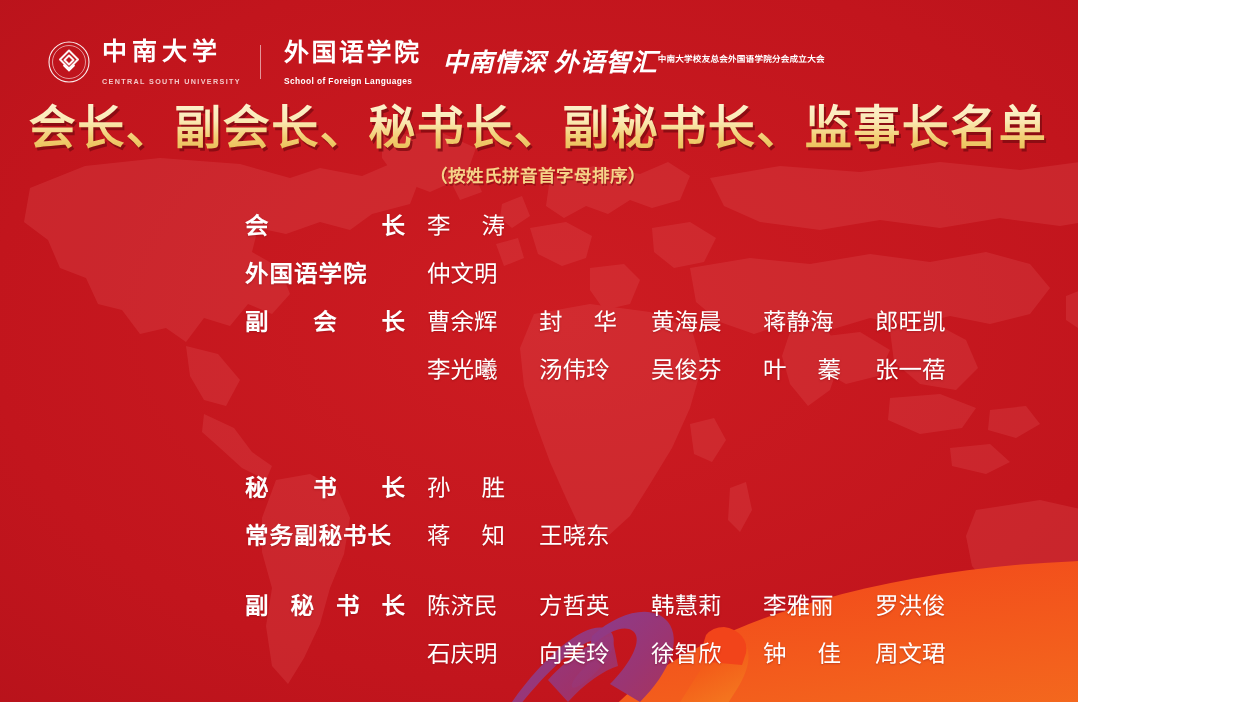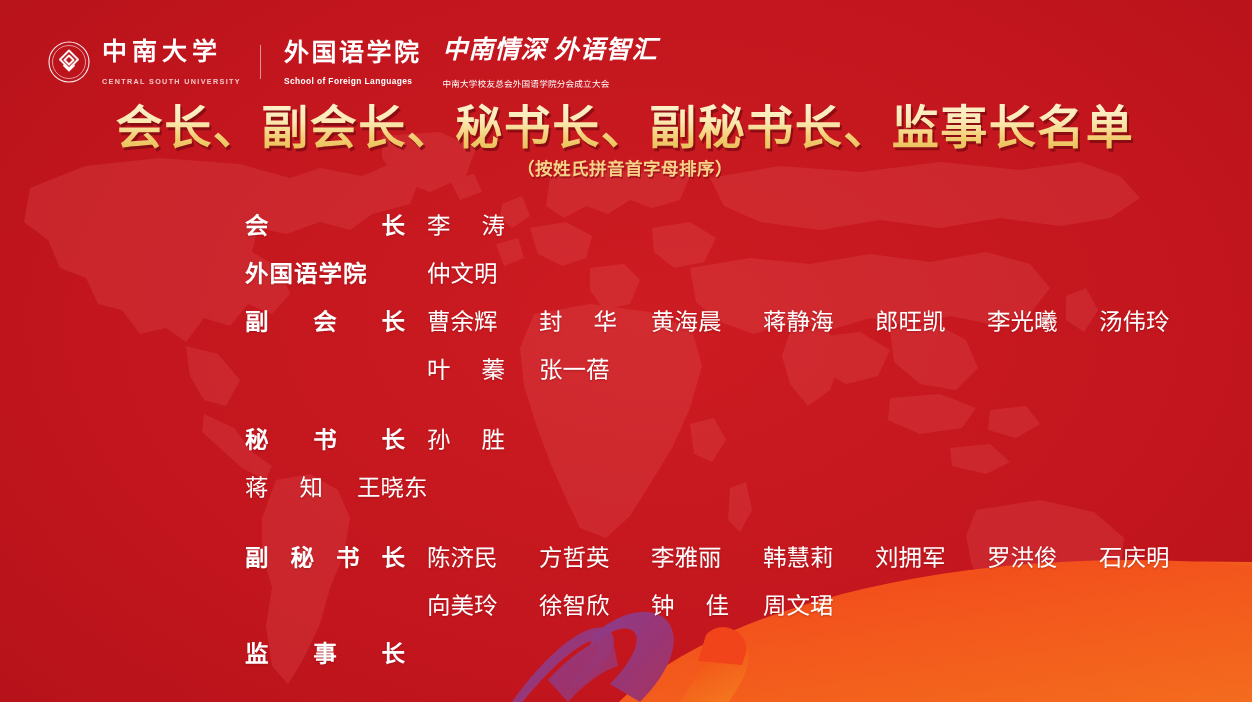--- a/index.html
+++ b/index.html
@@ -4,21 +4,21 @@
 <title>名单</title>
 <style>
   * { margin:0; padding:0; box-sizing:border-box; }
   html, body {
     width:1252px; height:702px;
     overflow:hidden;
     font-family:"Liberation Sans","DejaVu Sans",sans-serif;
   }
   #stage {
     position:relative;
-    width:1252px; height:702px;
+    width:1078px; height:702px;
     background:
       radial-gradient(ellipse 1100px 700px at 52% 46%, #CD1C22 0%, #C2151D 52%, #AE1019 100%);
     overflow:hidden;
   }
 
   
   .worldmap {
     position:absolute;
     left:-10px; top:118px;
     width:1272px; height:584px;
@@ -84,40 +84,41 @@
   }
   .sch-en {
     font-size:8.4px;
     letter-spacing:.4px;
     color:#FFFFFF;
     font-weight:700;
     white-space:nowrap;
     margin-top:10px;
   }
   .slogan-block {
-    display:flex; flex-direction:column; justify-content:center;
+    display:flex; flex-direction:row; justify-content:center;
     margin-left:9px;
+    text-align:center;
   }
   .slogan-cn {
     font-family:"Liberation Serif","DejaVu Serif",serif;
     font-weight:700;
     font-style:italic;
     font-size:25px;
     letter-spacing:1px;
     color:#FFFFFF;
     line-height:1.08;
     white-space:nowrap;
   }
   .slogan-sub {
     font-size:8.6px;
     letter-spacing:.2px;
     color:#FFFFFF;
-    font-weight:400;
-    white-space:nowrap;
-    margin-top:14px;
+    font-weight:700;
+    white-space:nowrap;
+    margin-top:3px;
   }
 
   
   .title-wrap {
     position:absolute;
     left:0; right:2px; top:100px;
     text-align:center;
     z-index:6;
   }
   .main-title {
@@ -129,20 +130,21 @@
     line-height:1.18;
     white-space:nowrap;
     background:linear-gradient(180deg,#FDF3D2 0%,#FBE9B4 38%,#F2CE72 68%,#E7B84E 100%);
     -webkit-background-clip:text;
     background-clip:text;
     color:transparent;
     -webkit-text-fill-color:transparent;
     filter:drop-shadow(2px 3px 0 rgba(122,10,16,.75));
   }
   .sub-title {
+    margin-top:7px;
     font-size:17.5px;
     font-weight:700;
     letter-spacing:.5px;
     color:#F6D388;
     text-shadow:1px 2px 0 rgba(122,10,16,.55);
   }
 
   
   .roster {
     position:absolute;
@@ -358,20 +360,21 @@
             <span class="sp2">
               <span>封</span>
               <span>华</span>
             </span>
           </div>
           <div class="name">黄海晨</div>
           <div class="name">蒋静海</div>
           <div class="name">郎旺凯</div>
           <div class="name">李光曦</div>
           <div class="name">汤伟玲</div>
+          <div class="name">吴俊芬</div>
           <div class="name">
             <span class="sp2">
               <span>叶</span>
               <span>蓁</span>
             </span>
           </div>
           <div class="name">张一蓓</div>
           <div class="name"></div>
         </div>
       </div>
@@ -387,20 +390,23 @@
         <div class="names">
           <div class="name">
             <span class="sp2">
               <span>孙</span>
               <span>胜</span>
             </span>
           </div>
         </div>
       </div>
       <div class="row">
+        <div class="row-label">
+          <span class="label-tight">常务副秘书长</span>
+        </div>
         <div class="names">
           <div class="name">
             <span class="sp2">
               <span>蒋</span>
               <span>知</span>
             </span>
           </div>
           <div class="name">王晓东</div>
         </div>
       </div>
@@ -410,23 +416,22 @@
           <span class="label-spread-4">
             <span>副</span>
             <span>秘</span>
             <span>书</span>
             <span>长</span>
           </span>
         </div>
         <div class="names">
           <div class="name">陈济民</div>
           <div class="name">方哲英</div>
+          <div class="name">韩慧莉</div>
           <div class="name">李雅丽</div>
-          <div class="name">韩慧莉</div>
-          <div class="name">刘拥军</div>
           <div class="name">罗洪俊</div>
           <div class="name">石庆明</div>
           <div class="name">向美玲</div>
           <div class="name">徐智欣</div>
           <div class="name">
             <span class="sp2">
               <span>钟</span>
               <span>佳</span>
             </span>
           </div>

